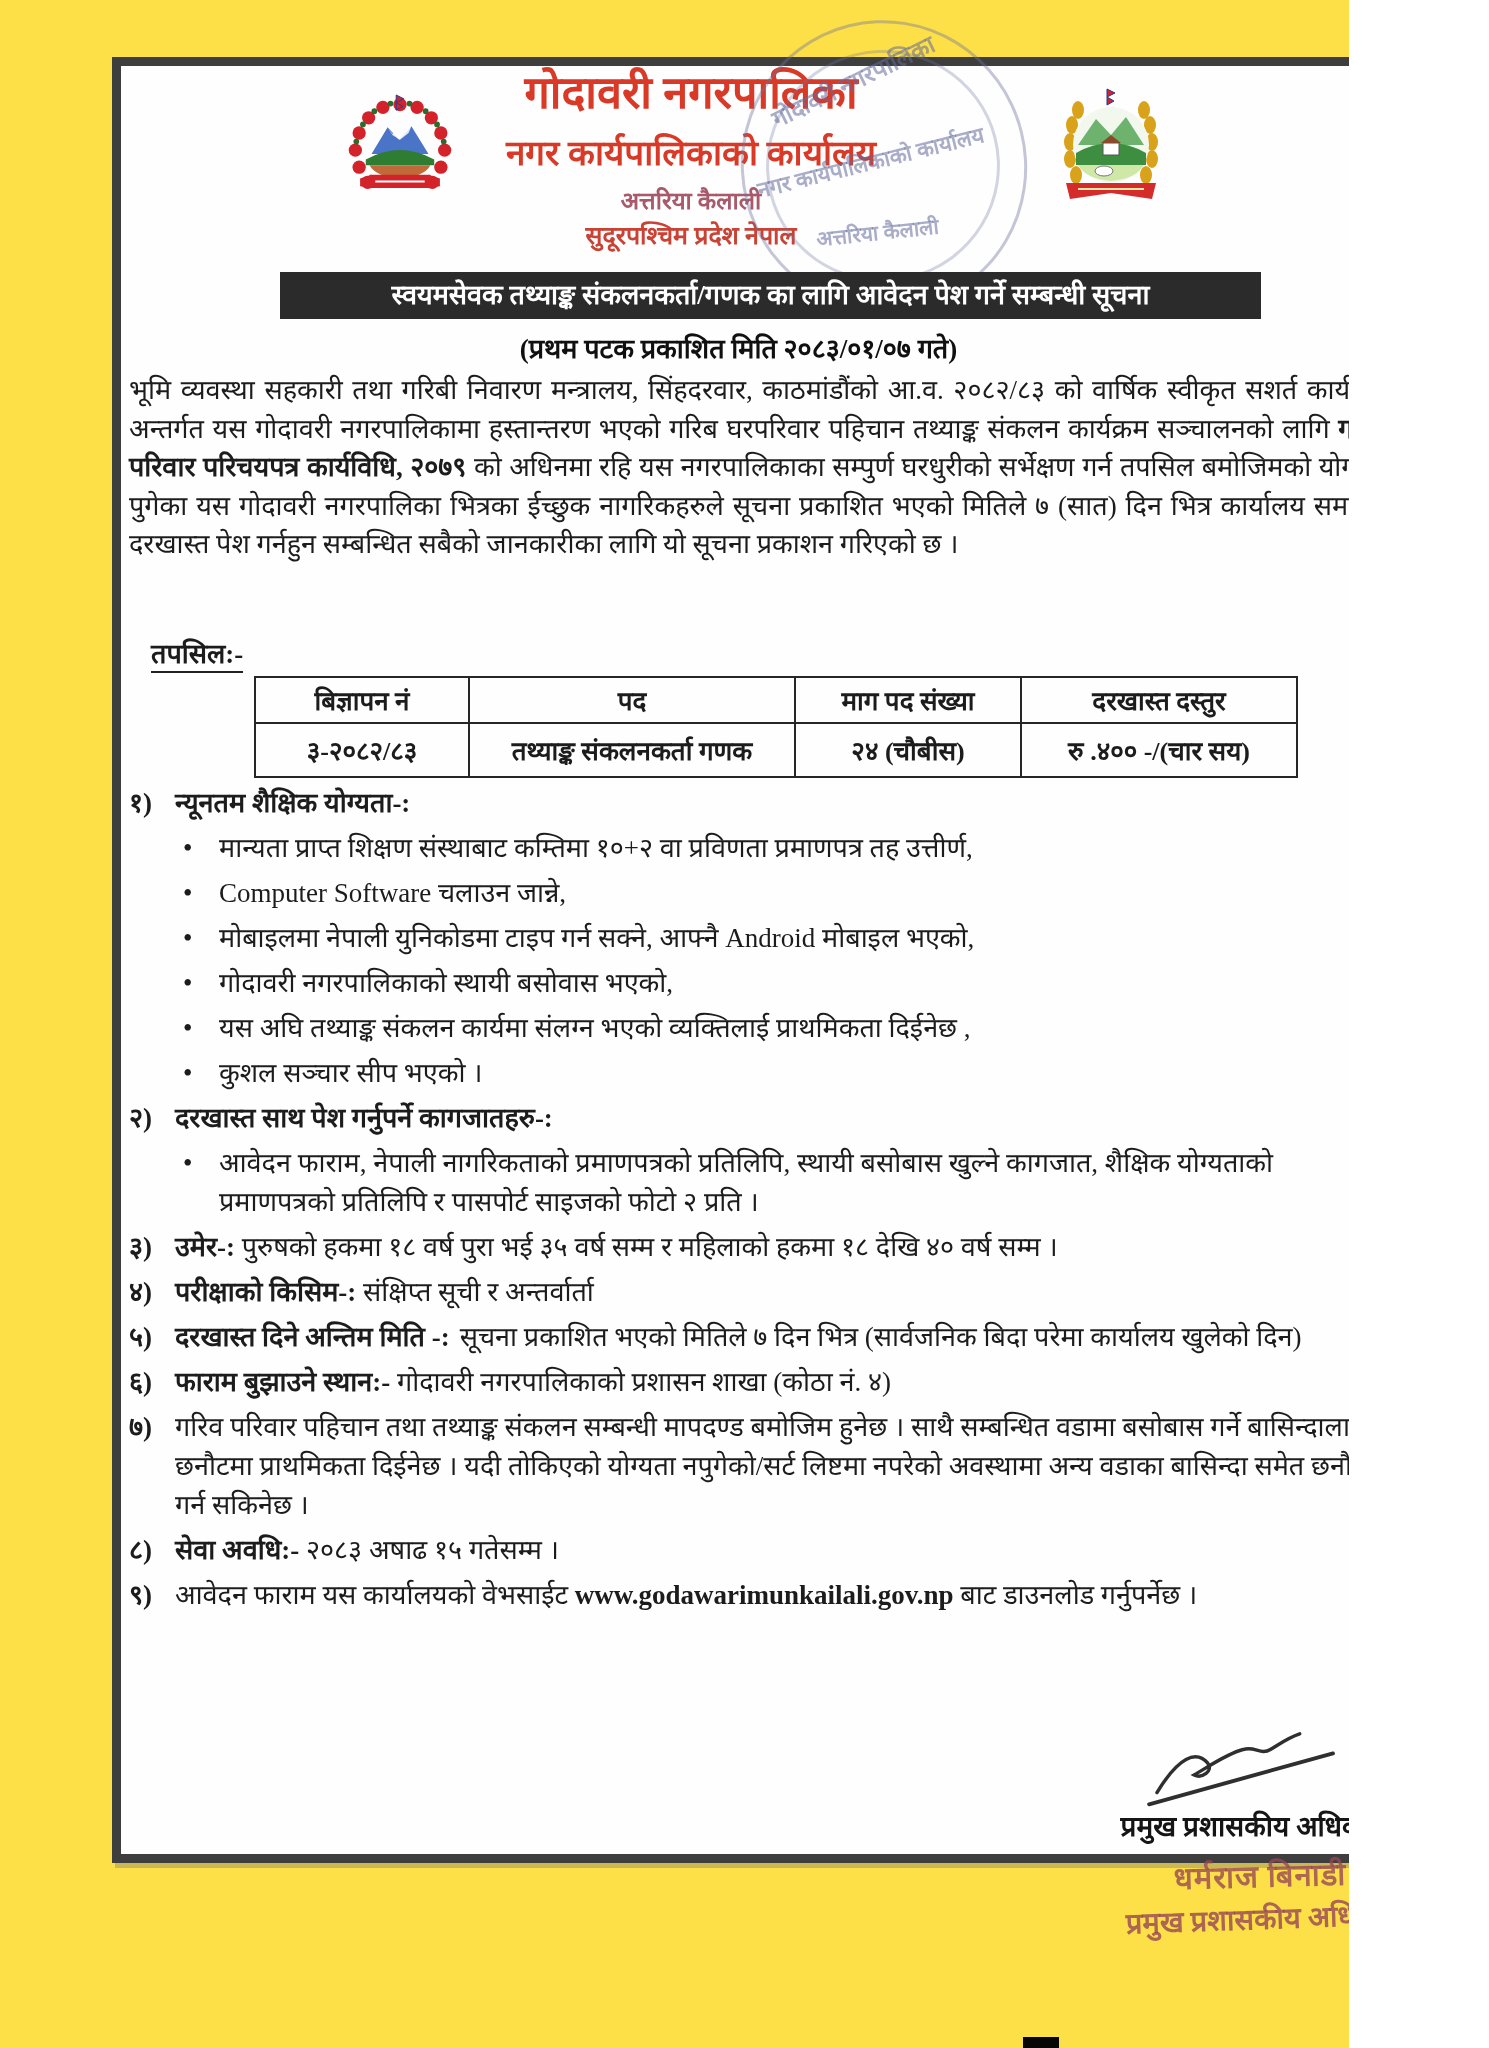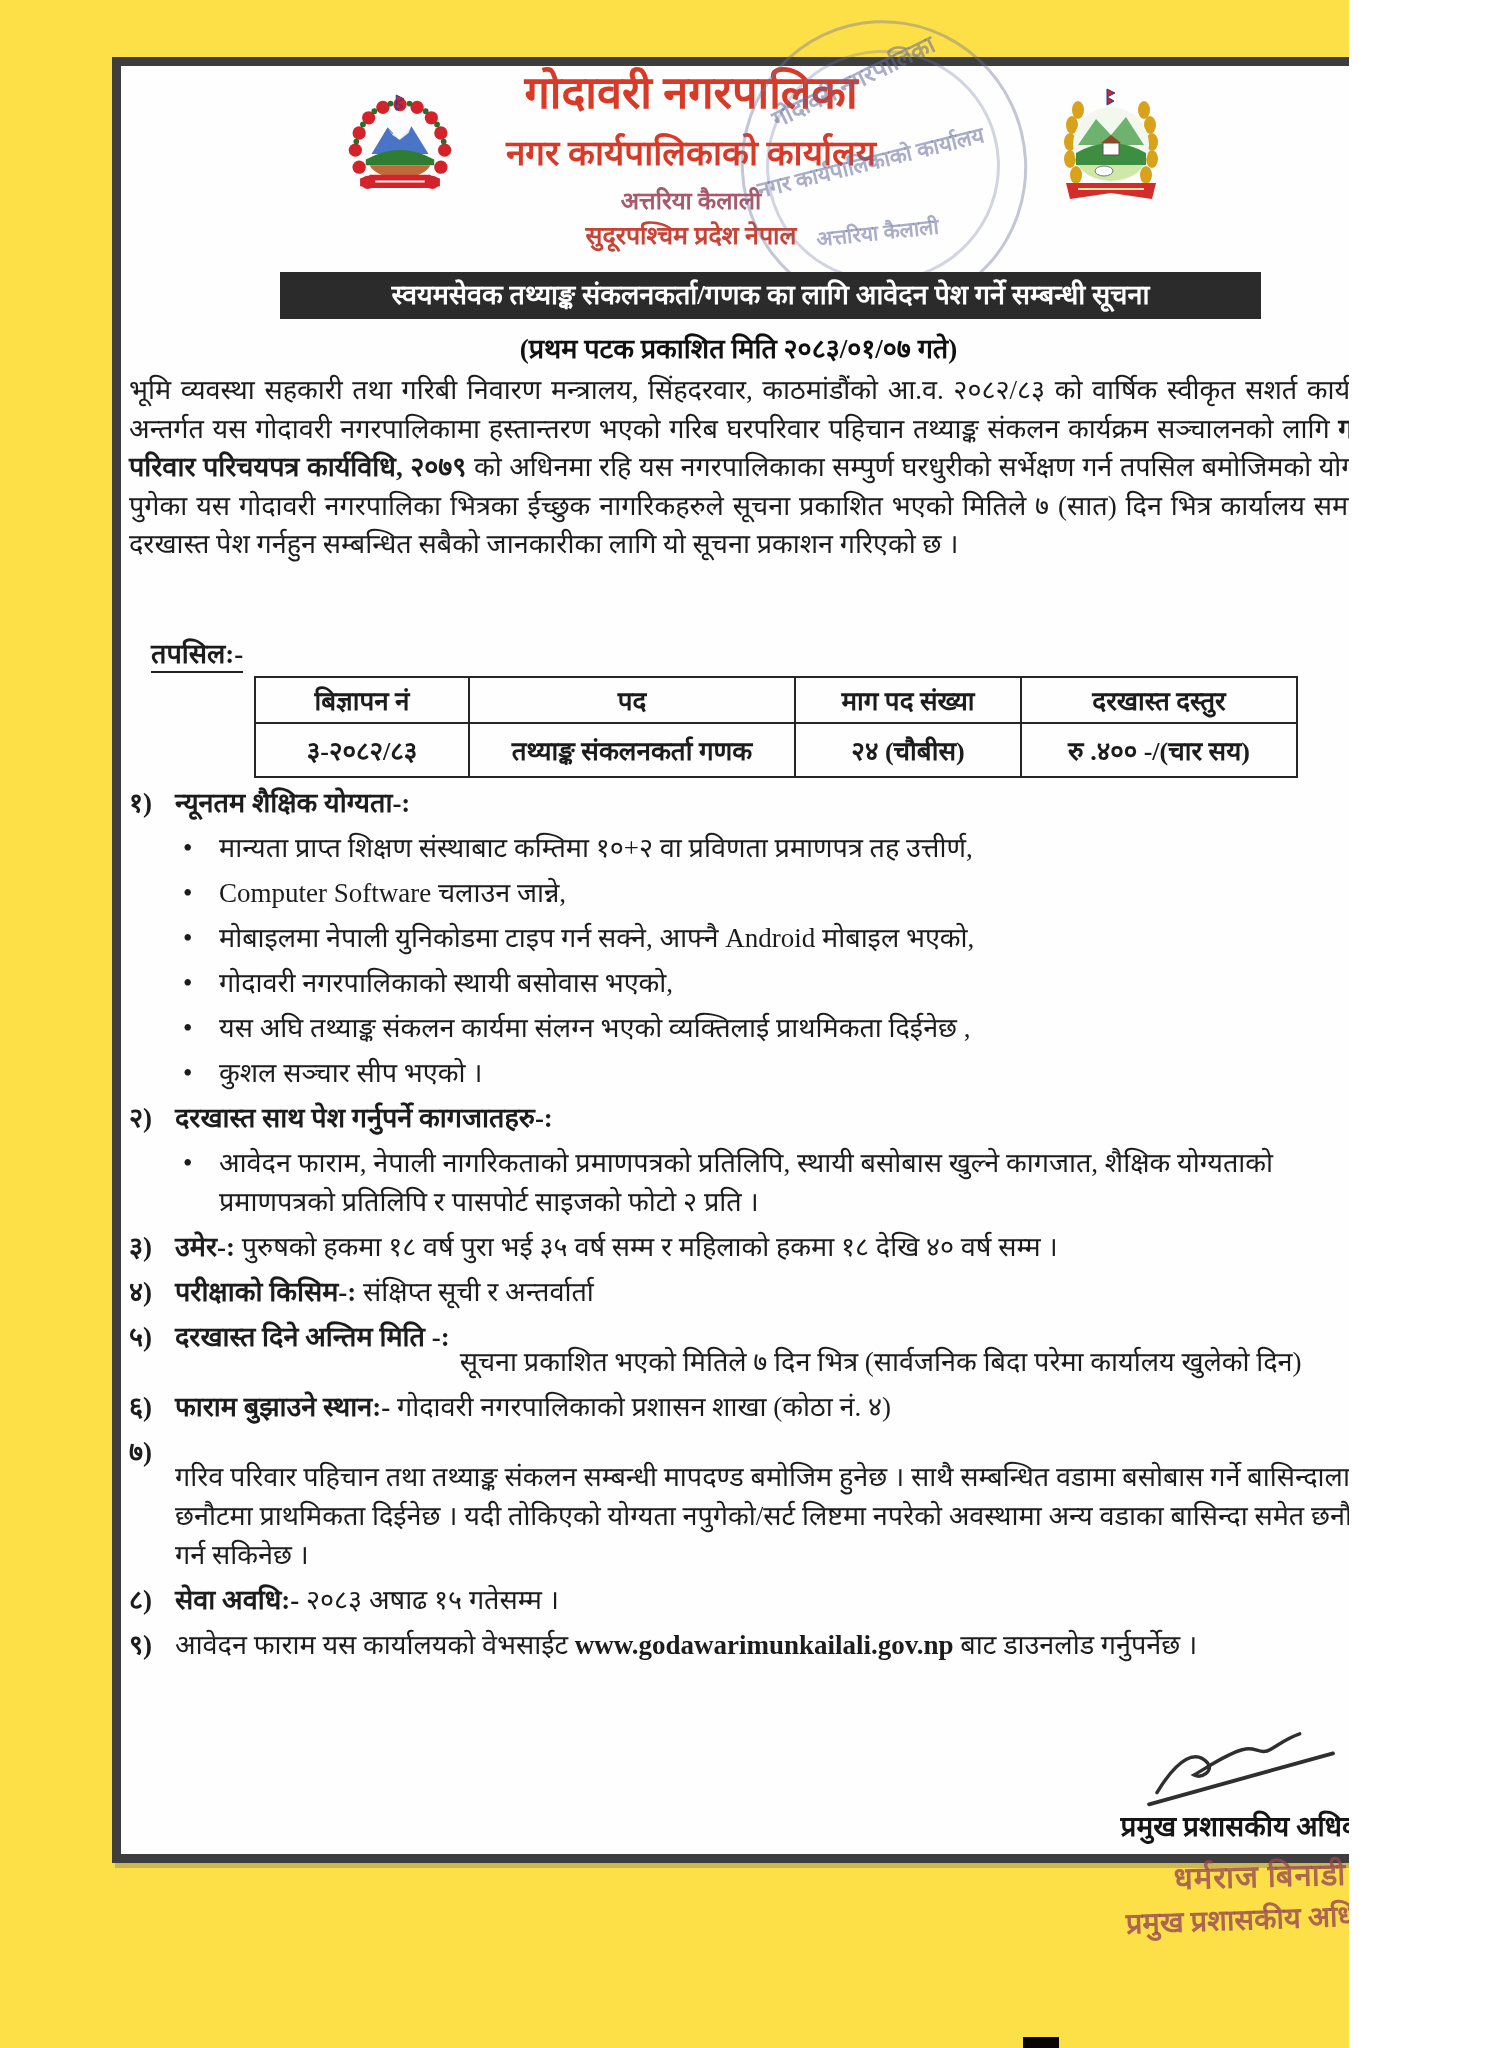--- a/index.html
+++ b/index.html
@@ -50,21 +50,21 @@
   .c1{width:200px;} .c2{width:312px;margin-top:44px;} .c3{width:212px;} .c4{width:262px;}
   
   .list{position:absolute;left:8px;top:718px;width:1262px;font-size:27px;line-height:39px;font-weight:500;}
   .item{display:flex;margin-bottom:6px;}
   .inum{width:46px;flex-shrink:0;font-weight:700;}
   .inum-wide{width:112px;flex-shrink:0;font-weight:700;}
   .ibody{flex:1;}
   .ihead{font-weight:700;}
   .hang{display:flex;}
   .hang .ihead{white-space:nowrap;margin-right:10px;}
-  .hang .itext{flex:1;margin-top:25px;}
+  .hang .itext{flex:1;}
   .bullet{display:flex;margin:6px 0 6px 48px;}
   .dot{width:36px;flex-shrink:0;text-align:left;padding-left:6px;}
   .btext{flex:1;}
   .url{font-weight:700;}
   
   .sig-scribble{position:absolute;left:1138px;top:1728px;width:210px;height:88px;z-index:6;}
   .sig-role{position:absolute;left:1085px;top:1806px;width:330px;text-align:center;font-size:28px;font-weight:700;color:#151515;z-index:6;}
   .stamp-name{position:absolute;left:1095px;top:1854px;width:330px;text-align:center;font-size:31px;font-weight:800;color:rgba(150,70,85,.78);transform:rotate(-1.5deg);letter-spacing:1px;z-index:7;}
   .stamp-role2{position:absolute;left:1060px;top:1898px;width:400px;text-align:center;font-size:29px;font-weight:700;color:rgba(150,70,85,.80);transform:rotate(-2deg);z-index:7;}
   

